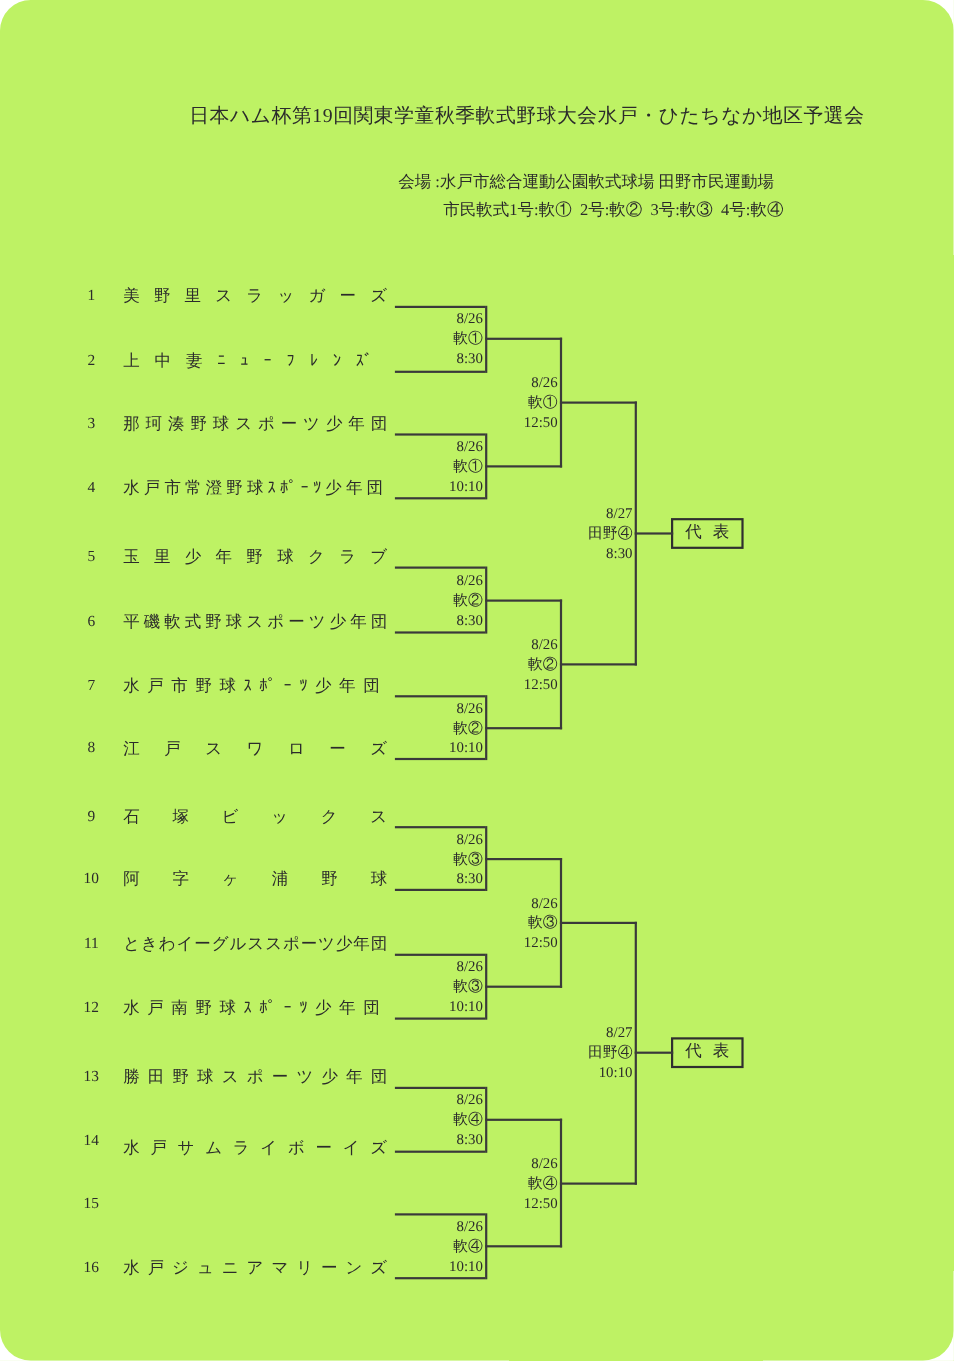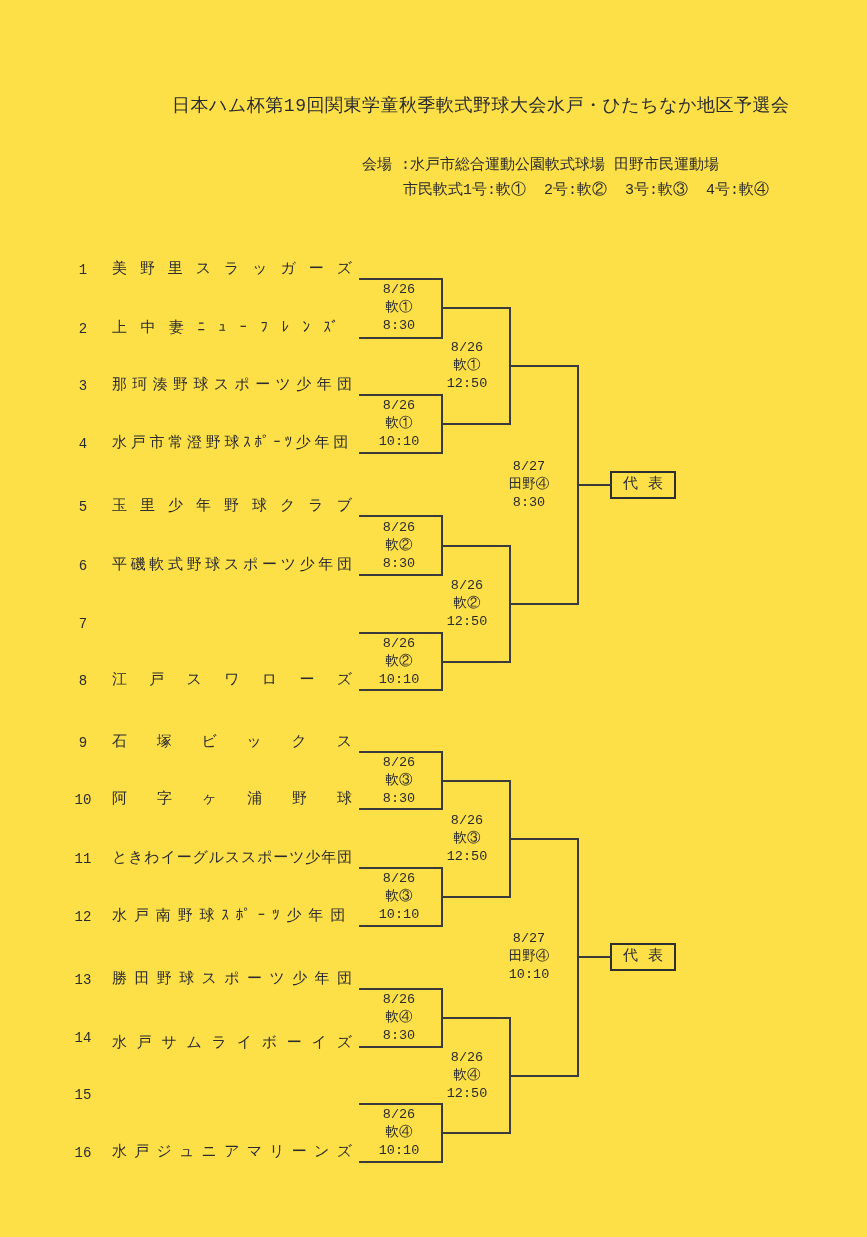--- a/index.html
+++ b/index.html
@@ -1,26 +1,26 @@
 <!DOCTYPE html>
 <html><head>
 <meta charset="utf-8">
 <style>
   html,body{margin:0;padding:0;background:#ffffff;}
-  #page{position:relative;width:867px;height:1237px;background:#fde047;
-        font-family:Liberation Mono, monospace;color:#2b2b2b;overflow:hidden;}
+  #page{position:relative;width:867px;height:1237px;background:#bef264;
+        font-family:Liberation Serif, serif;color:#2b2b2b;overflow:hidden;border-radius:28px;}
   .title{position:absolute;left:172px;top:93px;font-size:18px;letter-spacing:0.5px;white-space:nowrap;}
   .info{position:absolute;left:362px;top:154px;font-size:15px;line-height:24.5px;}
   .info-line{white-space:pre;}
   .info-line.indent{padding-left:41px;}
   .seed{position:absolute;left:70px;width:26px;height:20px;line-height:20px;
         text-align:center;font-size:14px;}
   .tname{position:absolute;left:112px;width:240px;height:20px;line-height:20px;
          font-size:15px;text-align:justify;text-align-last:justify;white-space:nowrap;}
-  .mlabel{position:absolute;width:80px;padding-right:3px;text-align:center;
+  .mlabel{position:absolute;width:80px;padding-right:3px;text-align:right;
           font-size:13.5px;line-height:18px;}
   .mlabel.final{width:92px;}
   .mline{white-space:nowrap;}
   .rep{position:absolute;left:610px;width:66px;height:28px;border:2px solid #2f2f2f;
        box-sizing:border-box;text-align:center;font-size:15px;line-height:23px;
        letter-spacing:10px;padding-left:10px;}
   .bline{position:absolute;background:#3a3a3a;}
 </style>
 </head>
 <body>
@@ -40,20 +40,21 @@
   <div class="tname" style="top:319px">上中妻ﾆｭｰﾌﾚﾝｽﾞ</div>
   <div class="seed" style="top:376px">3</div>
   <div class="tname" style="top:376px">那珂湊野球スポーツ少年団</div>
   <div class="seed" style="top:434px">4</div>
   <div class="tname" style="top:434px">水戸市常澄野球ｽﾎﾟｰﾂ少年団</div>
   <div class="seed" style="top:497px">5</div>
   <div class="tname" style="top:497px">玉里少年野球クラブ</div>
   <div class="seed" style="top:556px">6</div>
   <div class="tname" style="top:556px">平磯軟式野球スポーツ少年団</div>
   <div class="seed" style="top:614px">7</div>
+  <div class="tname" style="top:614px">水戸市野球ｽﾎﾟｰﾂ少年団</div>
   <div class="seed" style="top:671px">8</div>
   <div class="tname" style="top:671px">江戸スワローズ</div>
   <div class="seed" style="top:733px">9</div>
   <div class="tname" style="top:733px">石塚ビックス</div>
   <div class="seed" style="top:790px">10</div>
   <div class="tname" style="top:790px">阿字ヶ浦野球</div>
   <div class="seed" style="top:849px">11</div>
   <div class="tname" style="top:849px">ときわイーグルススポーツ少年団</div>
   <div class="seed" style="top:907px">12</div>
   <div class="tname" style="top:907px">水戸南野球ｽﾎﾟｰﾂ少年団</div>

